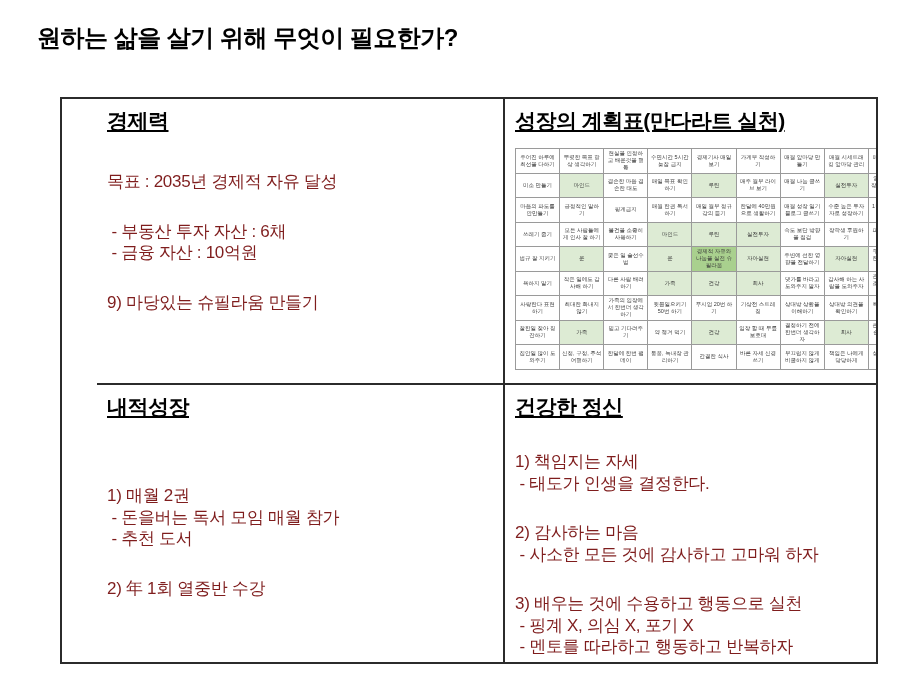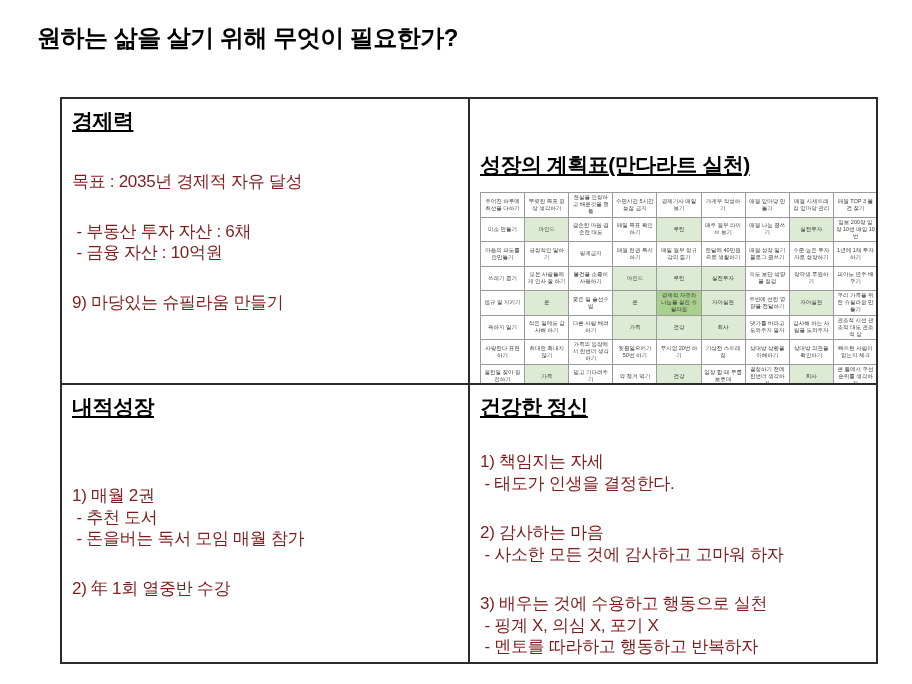--- a/index.html
+++ b/index.html
@@ -18,28 +18,29 @@
   }
   .big-table {
     position:absolute; left:60px; top:97px;
     width:818px; height:567px;
     border:2px solid #2b2b2b;
     display:grid;
     grid-template-columns:408px 1fr;
     grid-template-rows:286px 1fr;
     box-sizing:border-box;
     background:#fff;
+    padding-left:35px;
   }
   .quad {
     box-sizing:border-box;
     padding:6px 10px 4px 10px;
     overflow:hidden;
   }
   .quad.q-tl { border-right:2px solid #2b2b2b; border-bottom:2px solid #2b2b2b; }
-  .quad.q-tr { border-bottom:2px solid #2b2b2b;margin-top:44px; }
+  .quad.q-tr { border-bottom:2px solid #2b2b2b; }
   .quad.q-bl { border-right:2px solid #2b2b2b; }
   .qheader {
     font-size:21px; font-weight:bold;
     text-decoration:underline;
     margin:2px 0 0 0;
     letter-spacing:-0.5px;
   }
   .qbody { margin-top:36px; }
   .qbody.tight { margin-top:30px; }
   .tline {
@@ -345,22 +346,22 @@
             <span>성과는 후배 몫으로 넘기자</span>
           </div>
         </div>
     </div>
 
     <div class="quad q-bl">
       <div class="qheader">내적성장</div>
       <div class="qbody">
           <div class="tline blank"></div>
           <div class="tline">1) 매월 2권</div>
+          <div class="tline"> - 돈을버는 독서 모임 매월 참가</div>
           <div class="tline"> - 추천 도서</div>
-          <div class="tline"> - 돈을버는 독서 모임 매월 참가</div>
           <div class="tline blank"></div>
           <div class="tline">2) 年 1회 열중반 수강</div>
         </div>
     </div>
 
     <div class="quad q-br">
       <div class="qheader">건강한 정신</div>
       <div class="qbody tight">
           <div class="tline">1) 책임지는 자세</div>
           <div class="tline"> - 태도가 인생을 결정한다.</div>

